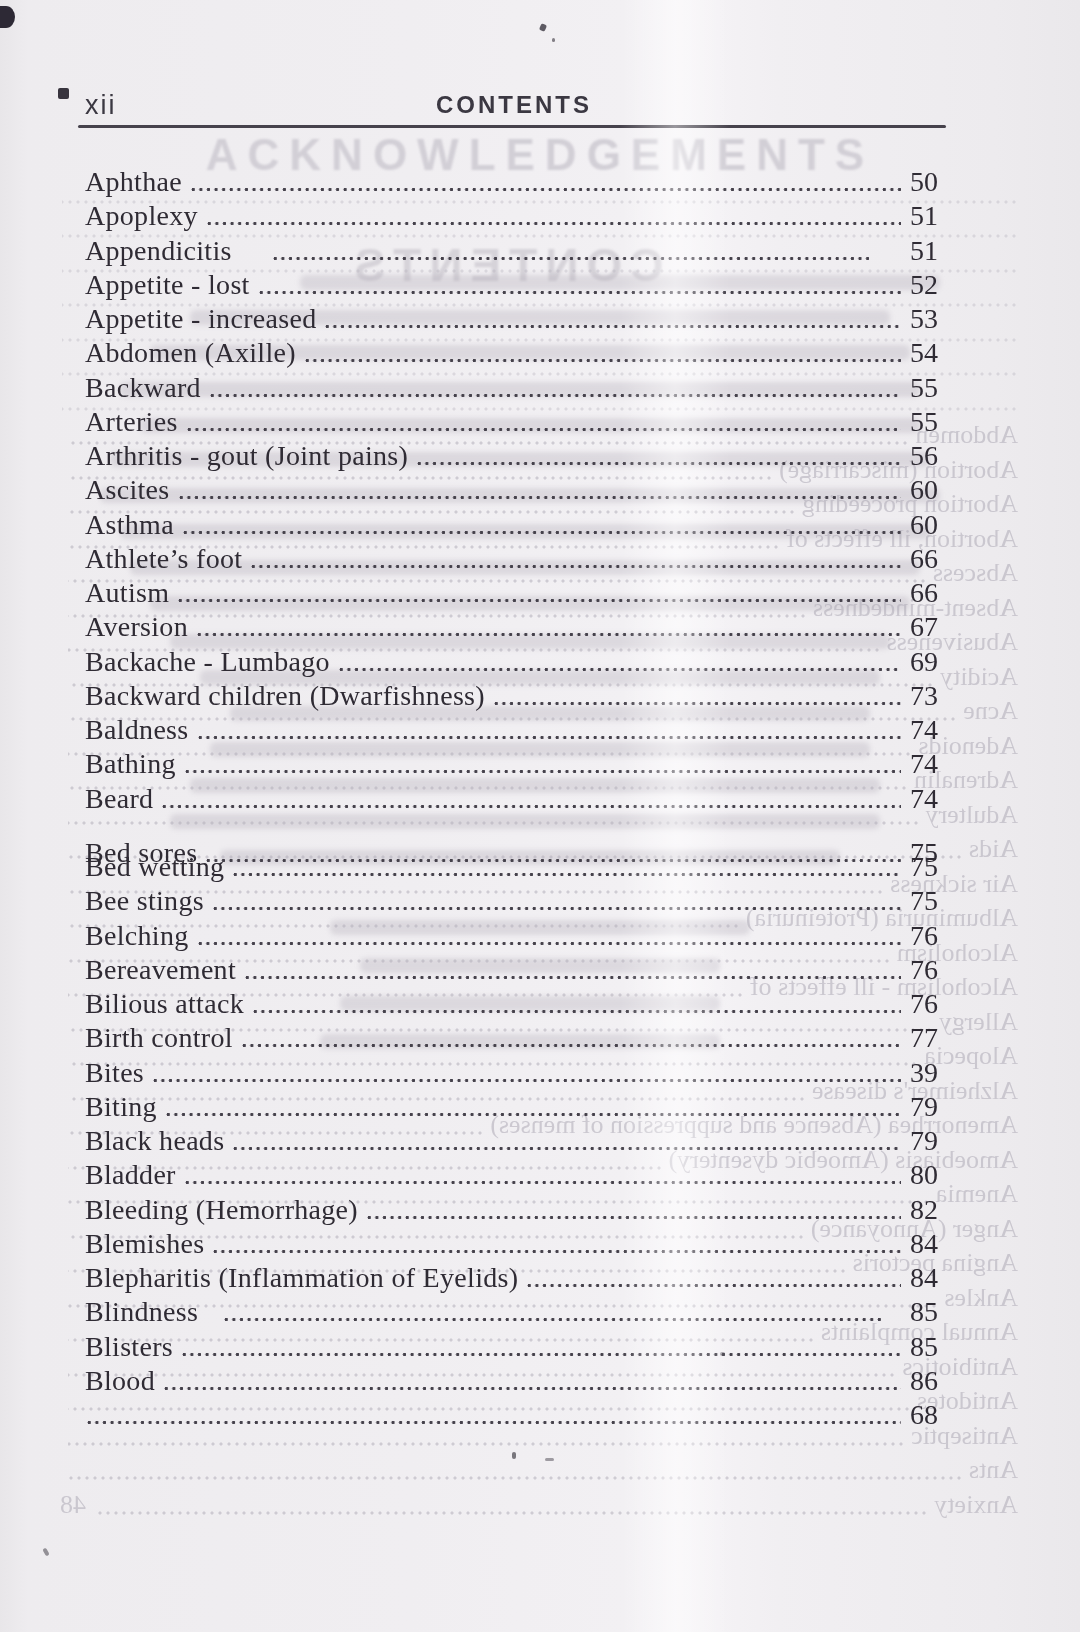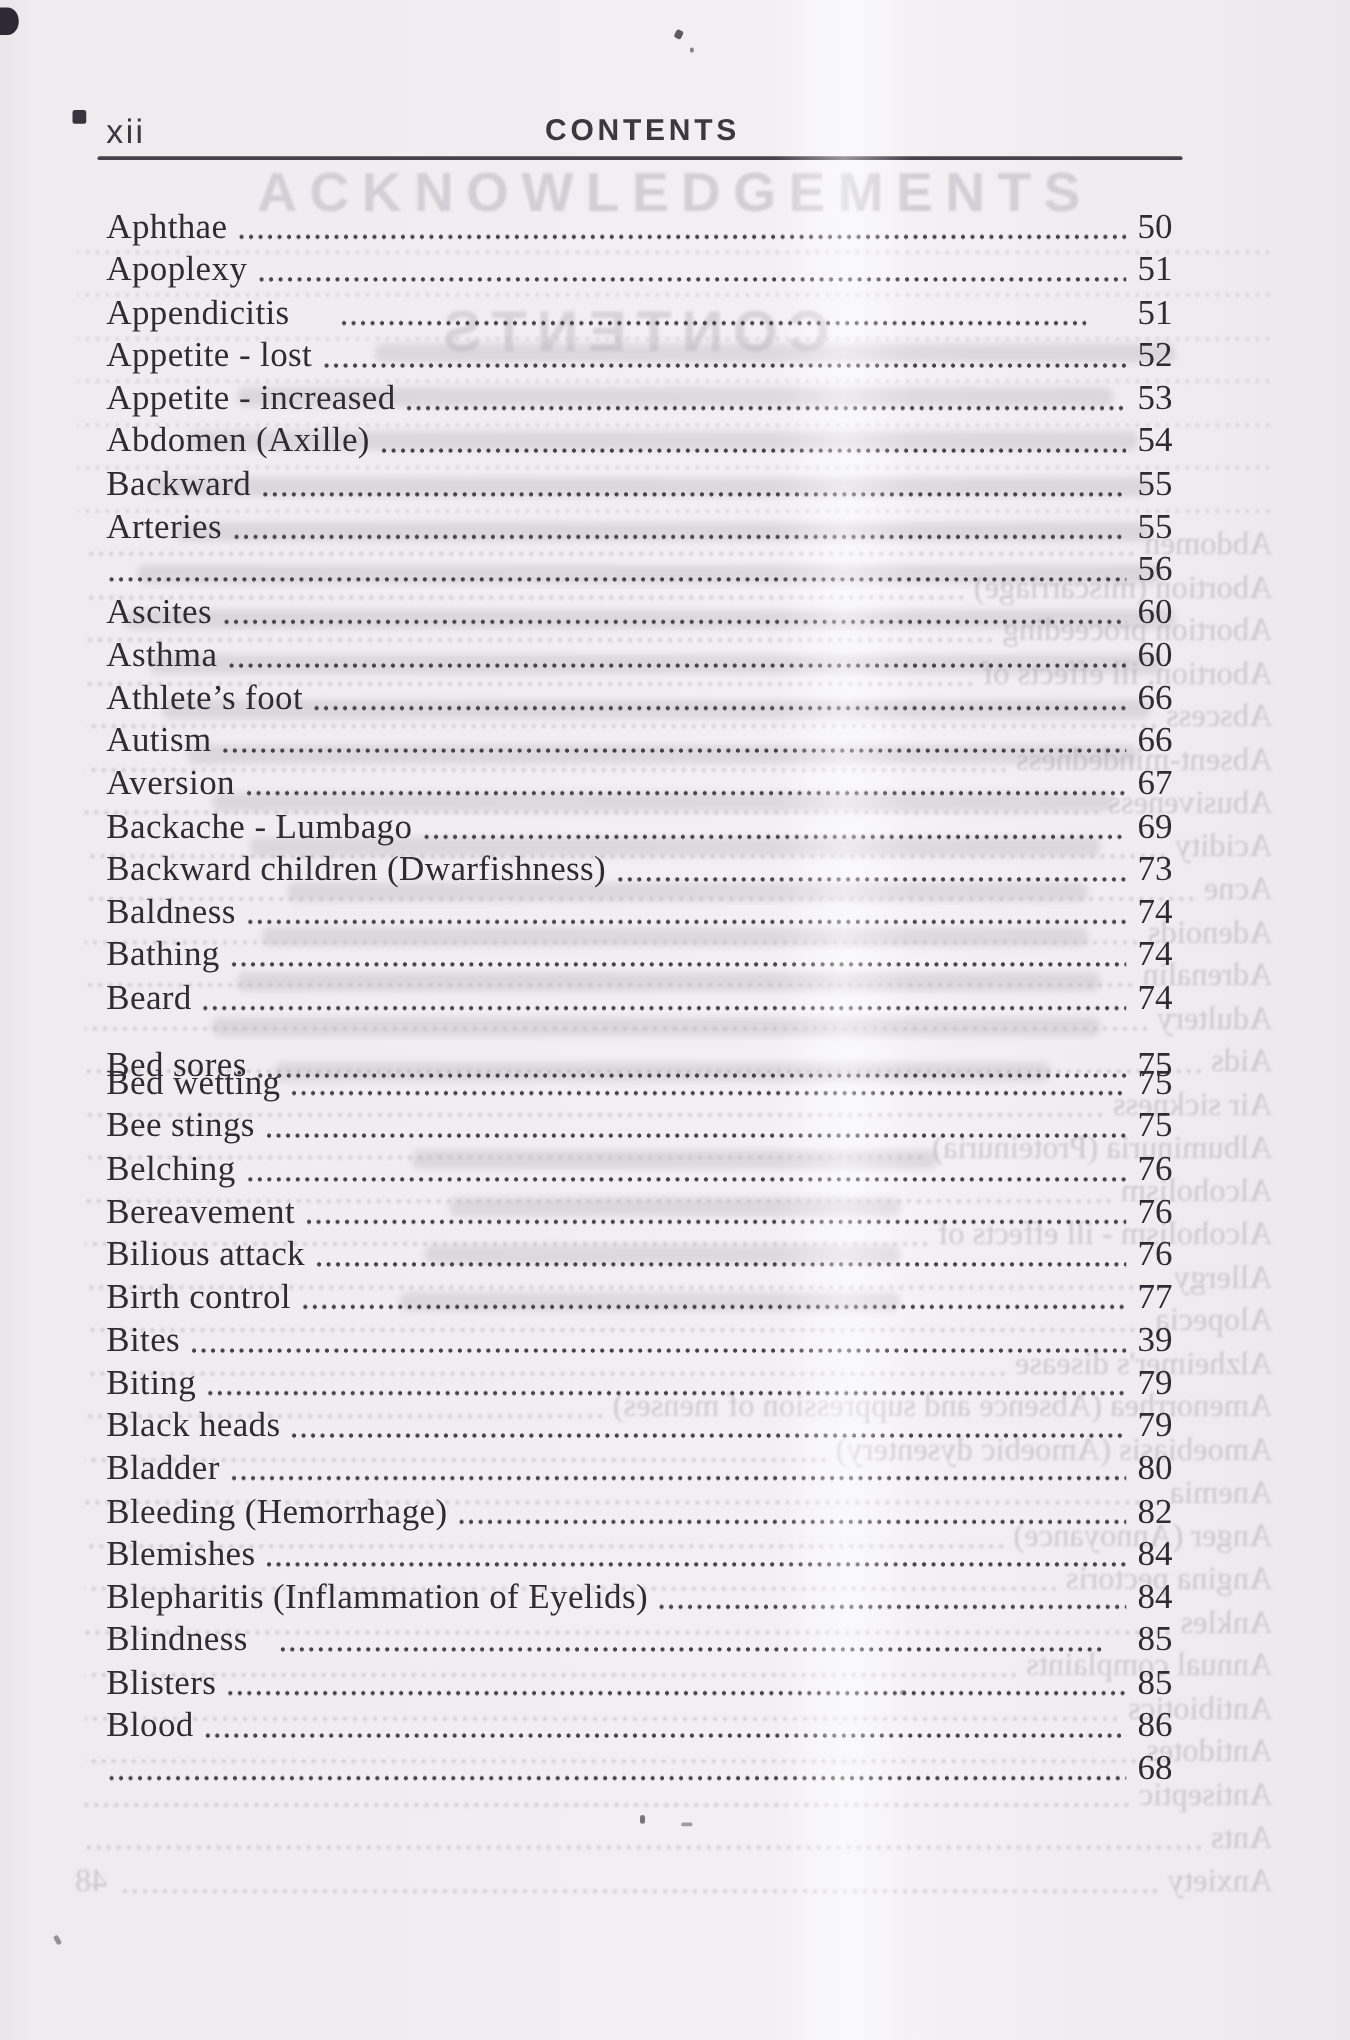--- a/index.html
+++ b/index.html
@@ -325,20 +325,21 @@
         <span class="lbl">Backward</span>
         <span class="dots"></span>
         <span class="num">55</span>
       </div>
       <div class="row" style="top: 405.75px;">
         <span class="lbl">Arteries</span>
         <span class="dots"></span>
         <span class="num">55</span>
       </div>
       <div class="row" style="top: 440px;">
+        <span class="lbl">Arthritis - gout (Joint pains)</span>
         <span class="dots"></span>
         <span class="num">56</span>
       </div>
       <div class="row" style="top: 474.25px;">
         <span class="lbl">Ascites</span>
         <span class="dots"></span>
         <span class="num">60</span>
       </div>
       <div class="row" style="top: 508.5px;">
         <span class="lbl">Asthma</span>

